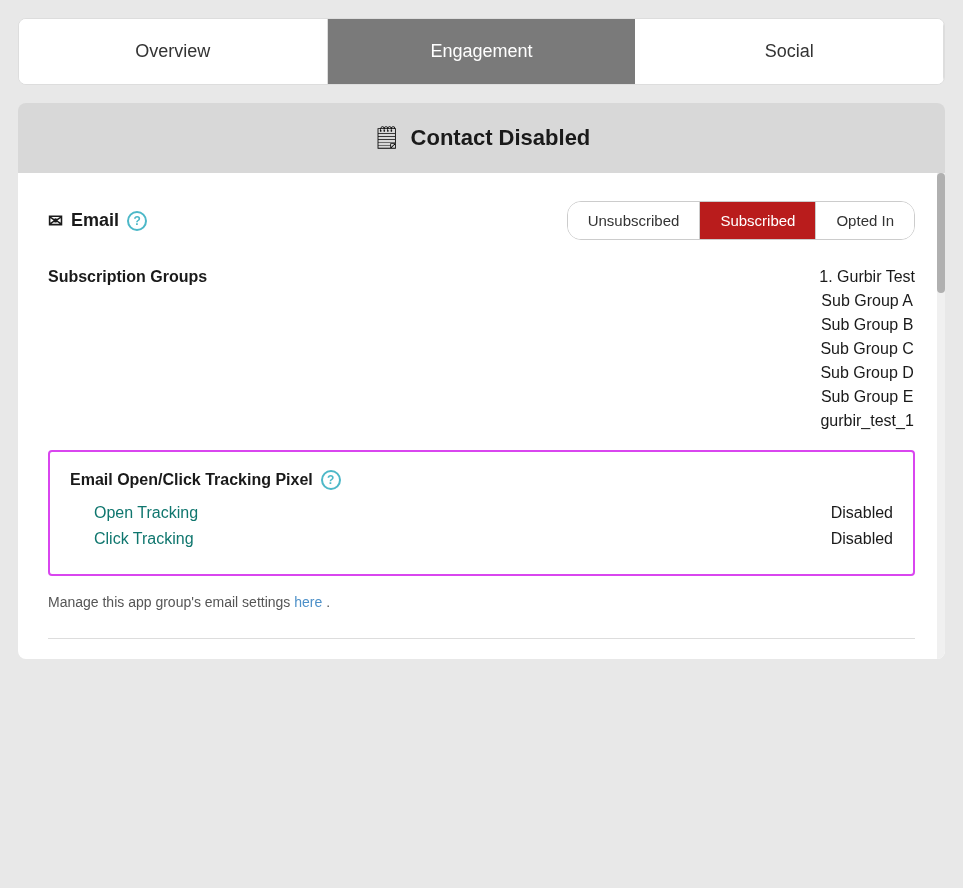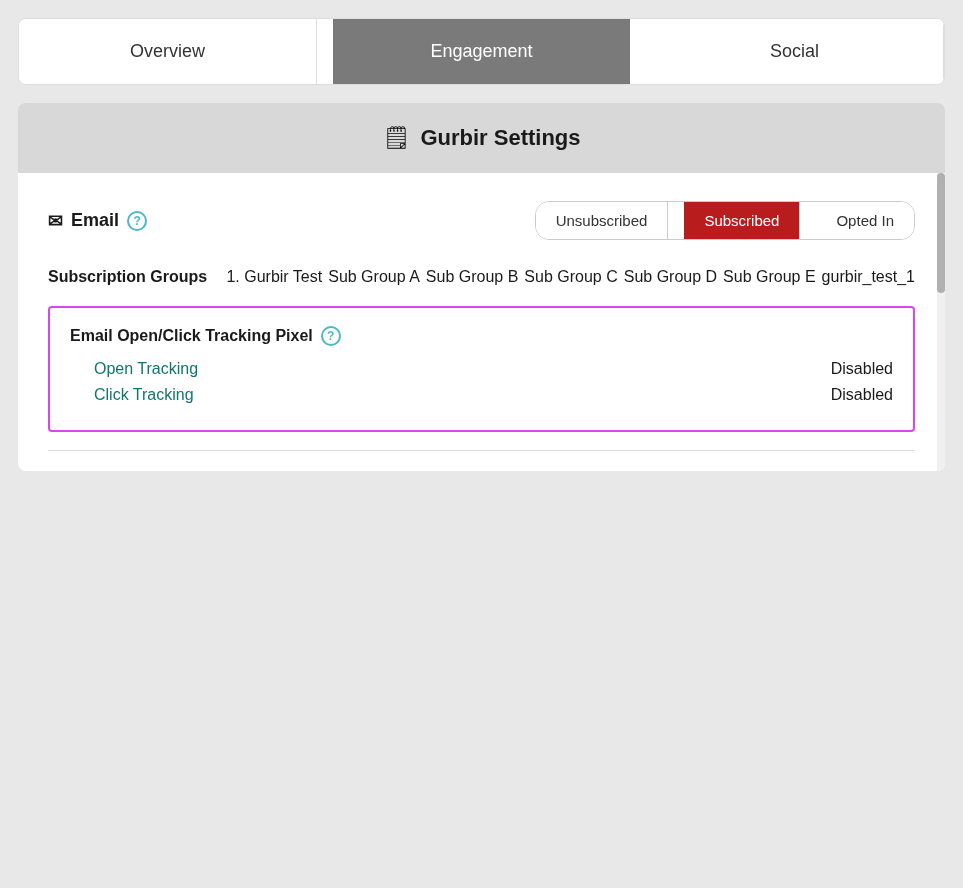--- a/index.html
+++ b/index.html
@@ -1,15 +1,15 @@
 <!DOCTYPE html>
 <html><head>
   <meta charset="utf-8">
   <style>
-    * { box-sizing: border-box; margin: 0; padding: 0; gap: 16px; }
+    * { box-sizing: border-box; margin: 0; padding: 0; }
     body {
       font-family: -apple-system, BlinkMacSystemFont, 'Segoe UI', sans-serif;
       background: #e8e8e8;
       width: 963px;
       min-height: 888px;
     }
 
     .top-bar {
       background: #e8e8e8;
       height: 18px;
@@ -166,20 +166,21 @@
 
     .subscription-groups-label {
       font-size: 16px;
       font-weight: 700;
       color: #1a1a1a;
     }
 
     .groups-list {
       text-align: center;
       display: flex;
+      flex-direction: column;
       gap: 6px;
     }
 
     .group-item {
       font-size: 16px;
       color: #1a1a1a;
     }
 
     .tracking-section {
       border: 2px solid #d946ef;
@@ -244,21 +245,21 @@
 
 <div class="tab-bar">
   <button class="tab">Overview</button>
   <button class="tab active">Engagement</button>
   <button class="tab">Social</button>
 </div>
 
 <div class="content-area">
   <div class="contact-settings-header">
     <span class="header-icon">🗒</span>
-    <h2>Gurbir Settings</h2>
+    <h2>Contact Disabled</h2>
   </div>
 
   <div class="settings-body">
     <div class="scrollbar-track">
       <div class="scrollbar-thumb"></div>
     </div>
 
     <div class="email-row">
       <div class="email-label">
         <span class="email-icon">✉</span>
@@ -293,16 +294,21 @@
       <div class="tracking-item">
         <span class="tracking-item-label">Open Tracking</span>
         <span class="tracking-item-value">Disabled</span>
       </div>
       <div class="tracking-item">
         <span class="tracking-item-label">Click Tracking</span>
         <span class="tracking-item-value">Disabled</span>
       </div>
     </div>
 
+    <p class="footer-text">
+      <span>Manage this app group's email settings</span>
+      <a href="#">here</a>
+      <span>.</span>
+    </p>
 
     <hr class="divider">
   </div>
 </div>
 
 </body></html>

